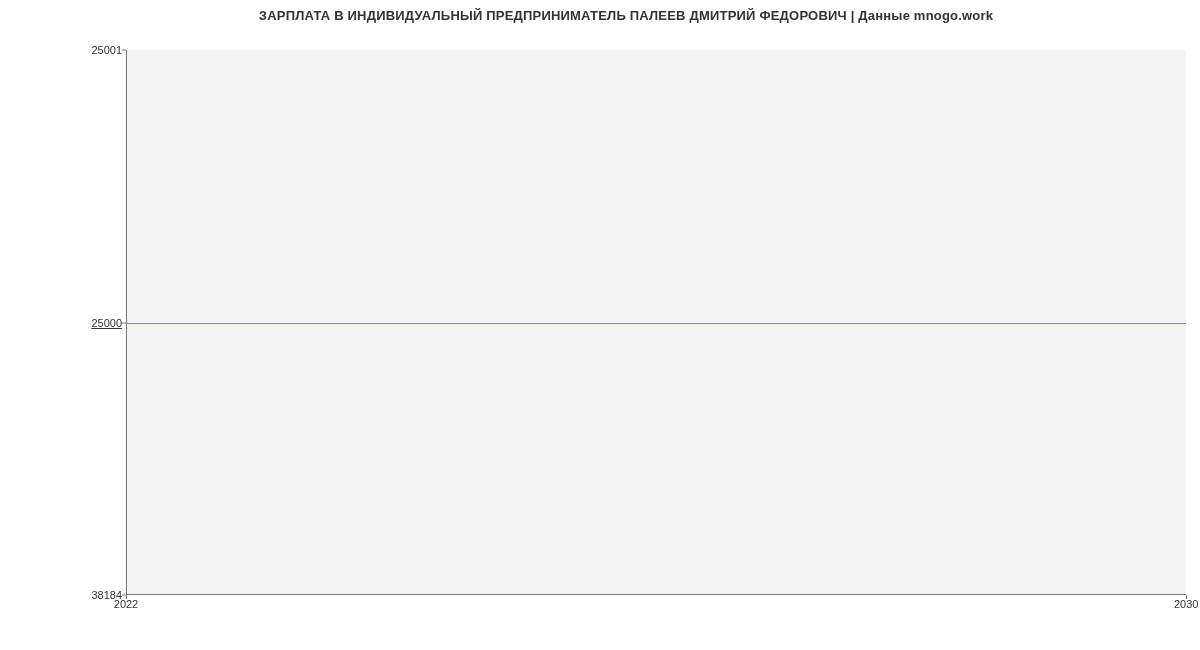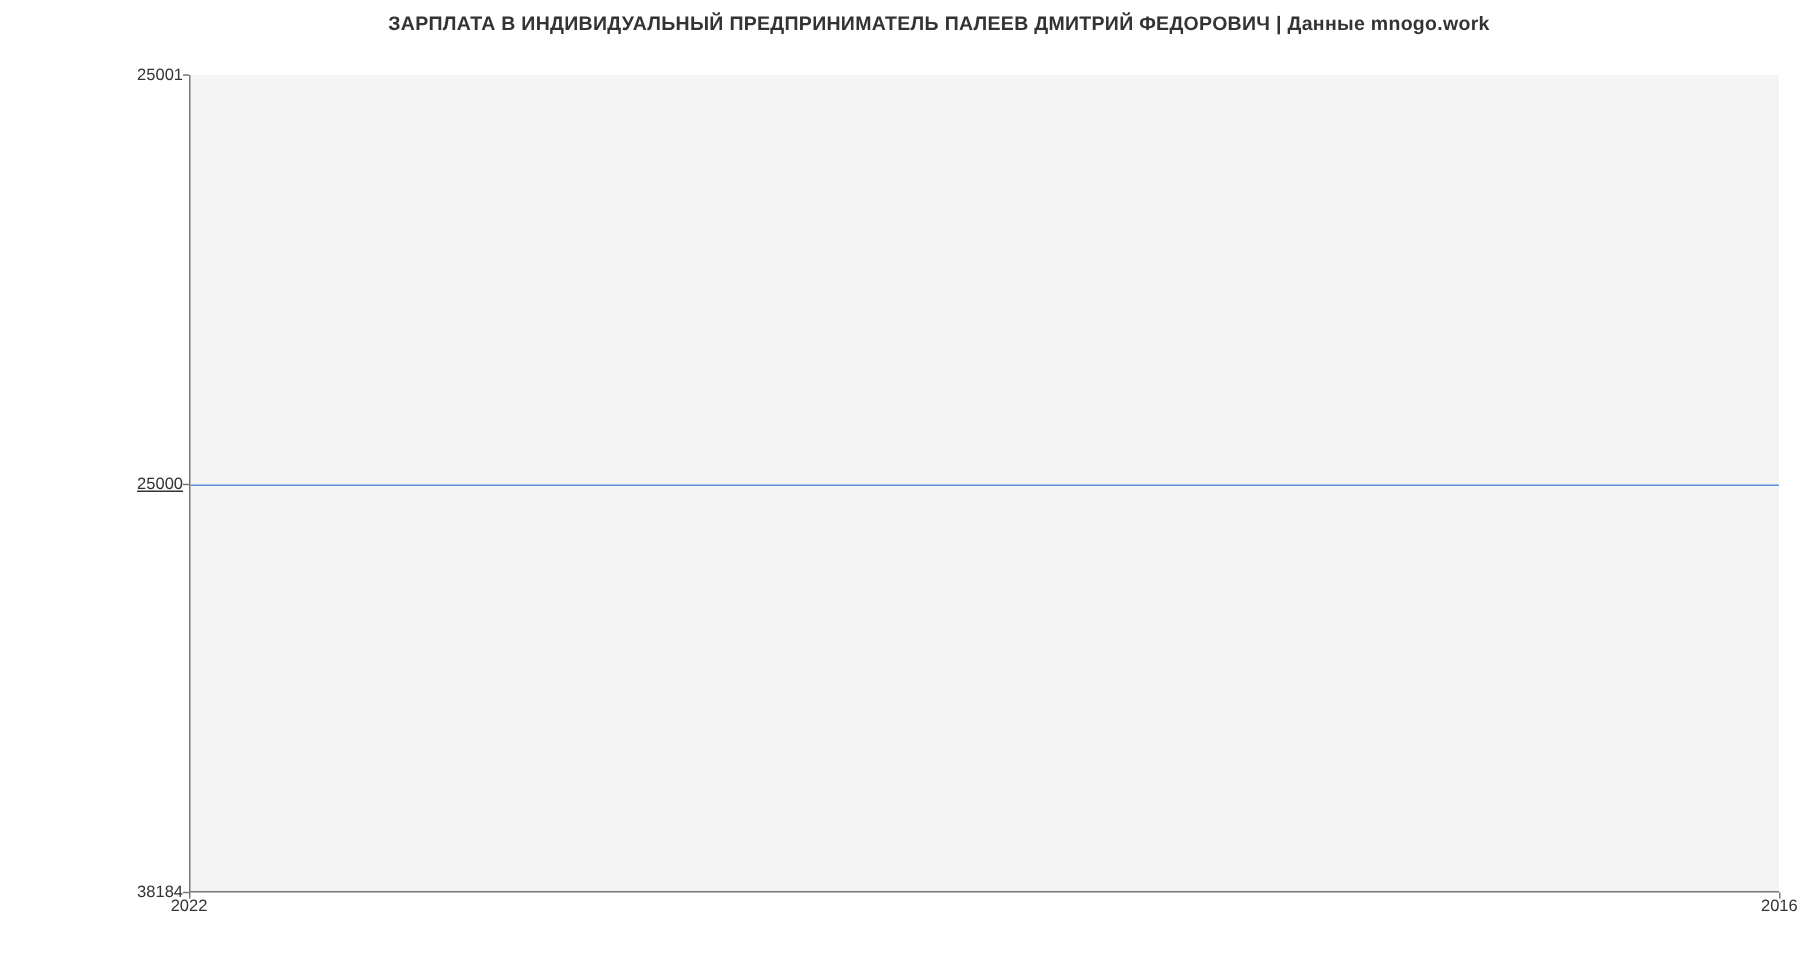--- a/index.html
+++ b/index.html
@@ -81,14 +81,14 @@
   <div class="y-tick-mark" style="top:595px;"></div>
 
   <div class="plot">
     <div class="series-line" style="top:272.5px;"></div>
   </div>
 
   <div class="x-tick-mark" style="left:100px;"></div>
   <div class="x-tick" style="left:100px;text-align:center;">2022</div>
 
   <div class="x-tick-mark" style="left:1160px;"></div>
-  <div class="x-tick" style="left:1148px; transform:none;">2016</div>
+  <div class="x-tick" style="left:1148px; transform:none;">2030</div>
 </div>
 
 </body></html>

